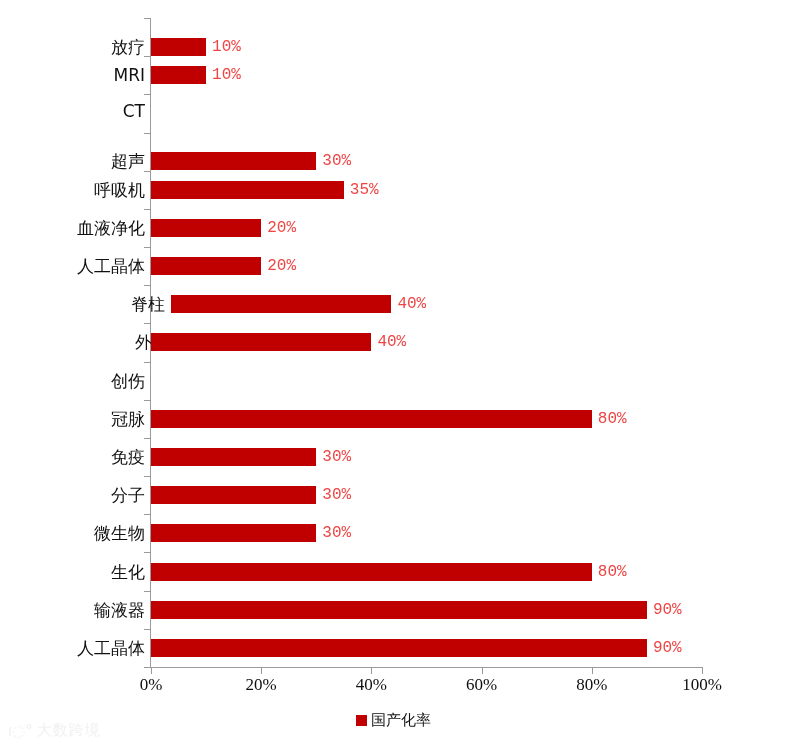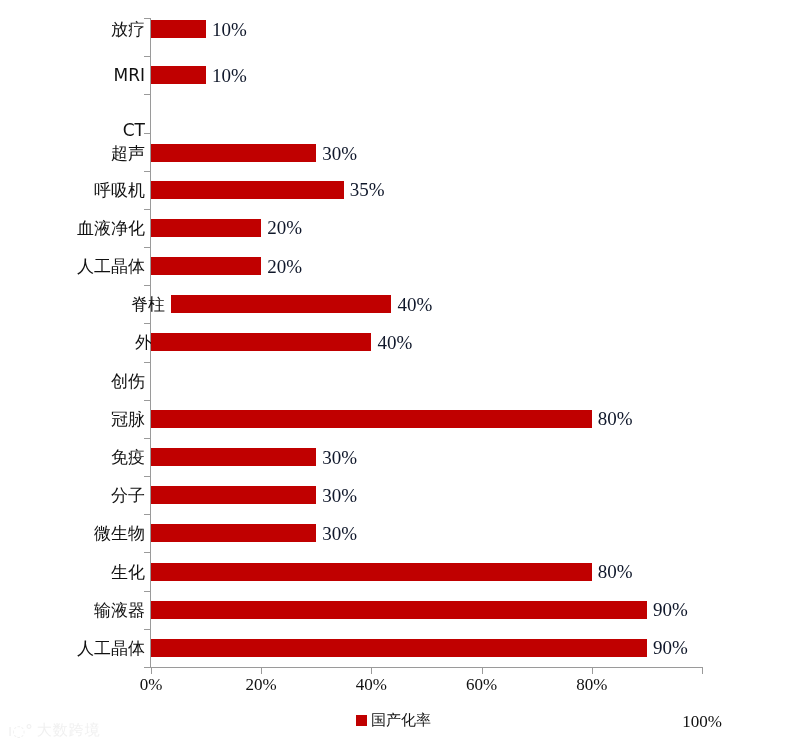--- a/index.html
+++ b/index.html
@@ -83,25 +83,26 @@
     transform: translateY(-50%);
     height: 18px;
     display: flex;
     align-items: center;
   }
   .bar {
     height: 18px;
     background: #c00000;
   }
   .bar-value {
-    font-size: 19px;
-    color: #0f172a;
+    font-size: 16px;
+    color: #ef4444;
     margin-left: 6px;
     white-space: nowrap;
     line-height: 1;
+    font-family: Liberation Mono, monospace;
   }
 
   
   .x-label {
     position: absolute;
     top: 676px;
     transform: translateX(-50%);
     font-size: 17px;
     color: #111111;
     white-space: nowrap;
@@ -185,38 +186,38 @@
   <div id="x-ticks">
       <div class="x-tick" style="left: 151px;"></div>
       <div class="x-tick" style="left: 261.2px;"></div>
       <div class="x-tick" style="left: 371.4px;"></div>
       <div class="x-tick" style="left: 481.6px;"></div>
       <div class="x-tick" style="left: 591.8px;"></div>
       <div class="x-tick" style="left: 702px;"></div>
     </div>
 
   <div id="rows">
-      <div class="cat-row" style="top: 10px; height: 38.1765px;">
+      <div class="cat-row" style="top: 28px; height: 38.1765px;">
         <div class="cat-label">放疗</div>
         <div class="bar-wrap">
           <div class="bar" style="width: 55.1px; background: rgb(192, 0, 0);"></div>
           <span class="bar-value">10%</span>
         </div>
       </div>
       <div class="cat-row" style="top: 56.1765px; height: 38.1765px;">
         <div class="cat-label">MRI</div>
         <div class="bar-wrap">
           <div class="bar" style="width: 55.1px; background: rgb(192, 0, 0);"></div>
           <span class="bar-value">10%</span>
         </div>
       </div>
-      <div class="cat-row" style="top: 111px; height: 38.1765px;">
+      <div class="cat-row" style="top: 92px; height: 38.1765px;">
         <div class="cat-label">CT</div>
       </div>
-      <div class="cat-row" style="top: 134px; height: 38.1765px;">
+      <div class="cat-row" style="top: 142px; height: 38.1765px;">
         <div class="cat-label">超声</div>
         <div class="bar-wrap">
           <div class="bar" style="width: 165.3px; background: rgb(192, 0, 0);"></div>
           <span class="bar-value">30%</span>
         </div>
       </div>
       <div class="cat-row" style="top: 170.706px; height: 38.1765px;">
         <div class="cat-label">呼吸机</div>
         <div class="bar-wrap">
           <div class="bar" style="width: 192.85px; background: rgb(192, 0, 0);"></div>
@@ -304,21 +305,21 @@
         </div>
       </div>
     </div>
 
   <div id="x-labels">
       <div class="x-label" style="left: 151px;">0%</div>
       <div class="x-label" style="left: 261.2px;">20%</div>
       <div class="x-label" style="left: 371.4px;">40%</div>
       <div class="x-label" style="left: 481.6px;">60%</div>
       <div class="x-label" style="left: 591.8px;">80%</div>
-      <div class="x-label" style="left: 702px; margin-top: 37px;">100%</div>
+      <div class="x-label" style="left: 702px;">100%</div>
     </div>
 
   <div id="legend">
     <span id="legend-swatch" style="background: rgb(192, 0, 0);"></span>
     <span id="legend-label">国产化率</span>
   </div>
 
   <div id="watermark">
     <span id="watermark-mark">ı◌°</span>
     <span id="watermark-text">大数跨境</span>

